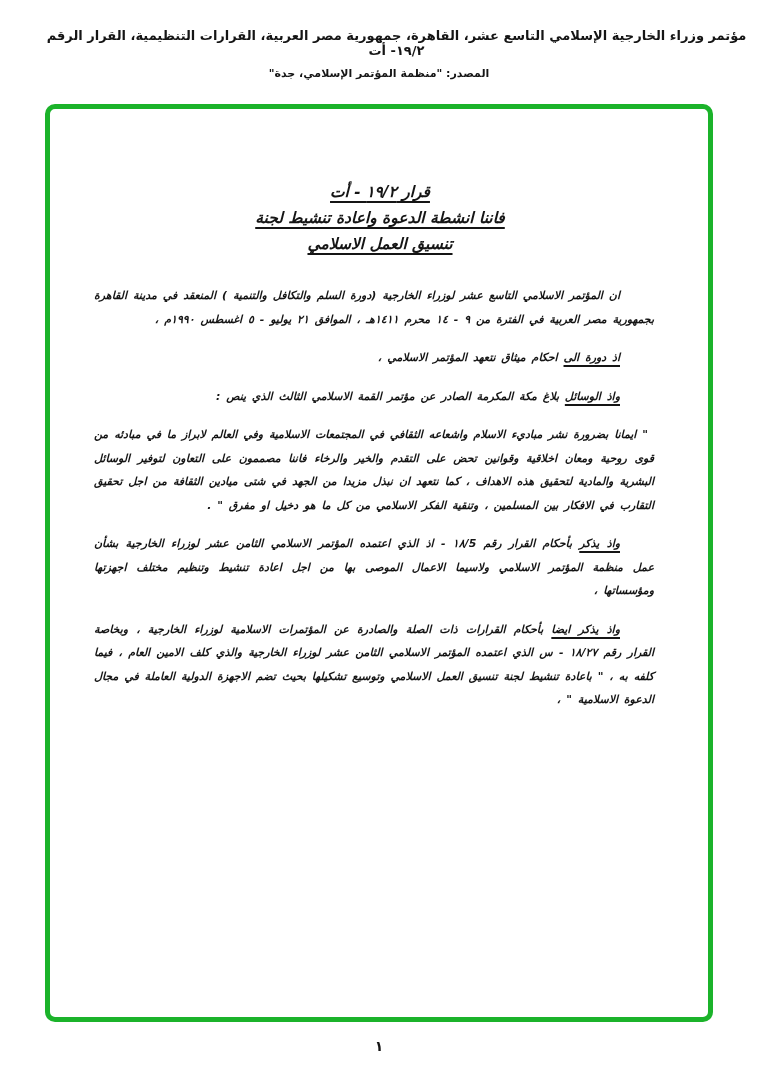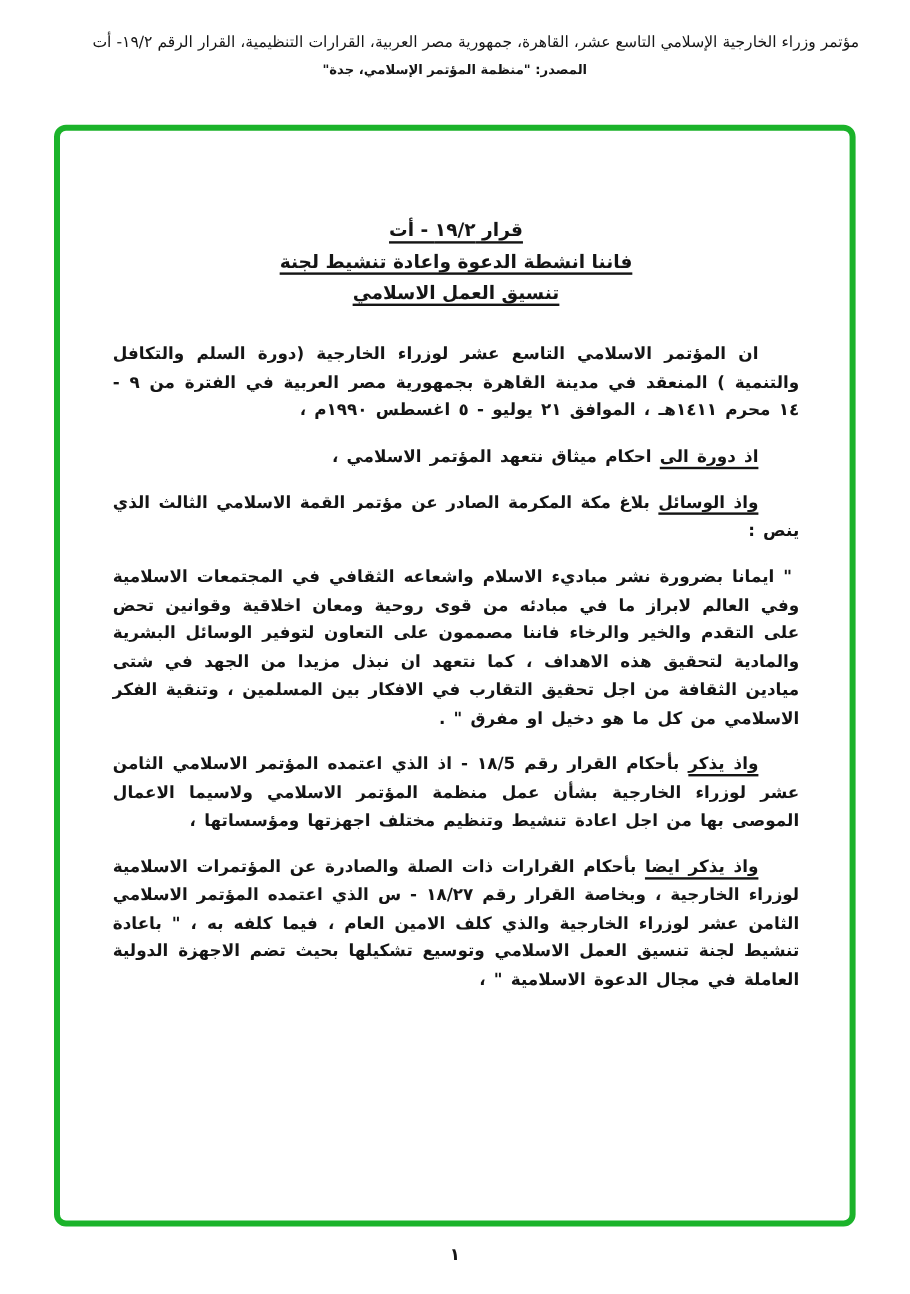--- a/index.html
+++ b/index.html
@@ -8,44 +8,45 @@
     background: #ffffff;
     position: relative;
     overflow: hidden;
     font-family: "DejaVu Sans", sans-serif;
     color: #151515;
   }
   .hdr {
     position: absolute; top: 28px; left: 0; width: 758px;
     text-align: center; direction: rtl;
   }
-  .hdr .l1 { font-size: 13px; font-weight: normal; padding-left: 35px; }
+  .hdr .l1 { font-size: 13px; font-weight: bold; padding-left: 35px; }
   .hdr .l2 { font-size: 11px; font-weight: bold; margin-top: 9px; }
   .frame {
     position: absolute; left: 45px; top: 104px;
     width: 668px; height: 918px;
     box-sizing: border-box;
     border: 5px solid #14b8a6;
     border-radius: 10px;
     padding: 70px 42px 0 44px;
     direction: rtl;
+    font-style: italic;
   }
   .title {
     text-align: center; font-weight: bold;
     font-size: 15.5px; line-height: 26px;
     margin: 0 0 27px 0;
   }
   .title .tl {
     text-decoration: underline;
     text-underline-offset: 4px;
     text-decoration-thickness: 1.5px;
   }
   .para {
-    margin: 0 0 15px 0;
-    font-size: 14px; font-weight: bold;
+    margin: 0 12px 15px 0;
+    font-size: 11px; font-weight: bold;
     line-height: 23.5px;
     text-align: justify;
     text-indent: 34px;
     word-spacing: 2px;
   }
   .para.quote { text-indent: 6px; }
   .lead {
     text-decoration: underline;
     text-underline-offset: 3.5px;
     text-decoration-thickness: 1.5px;

